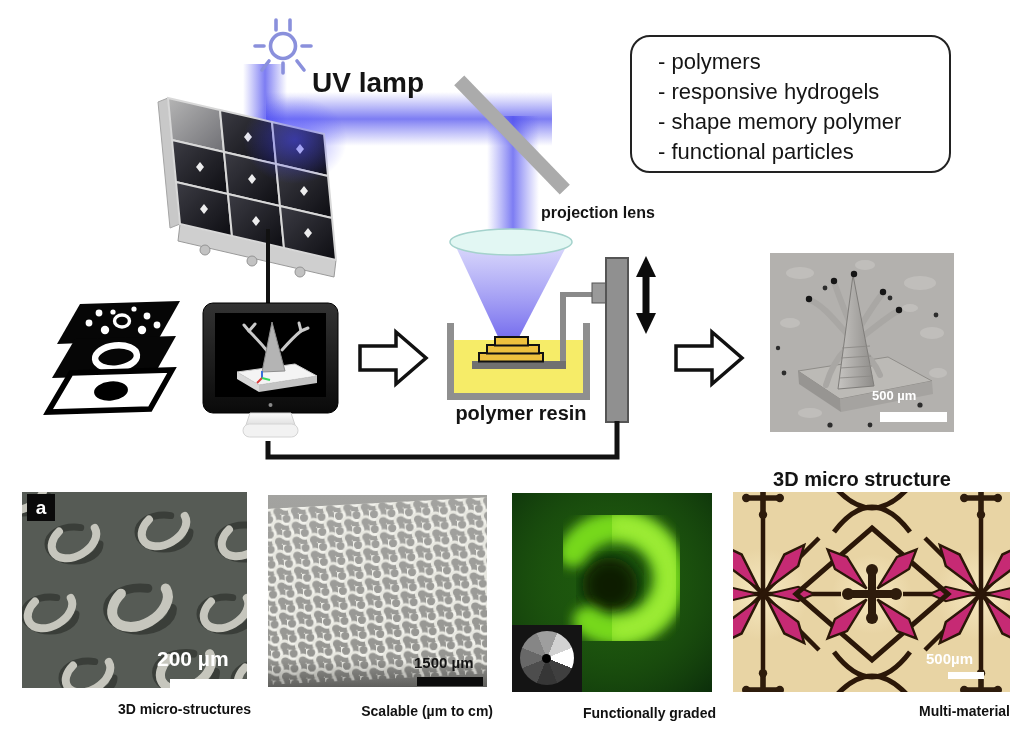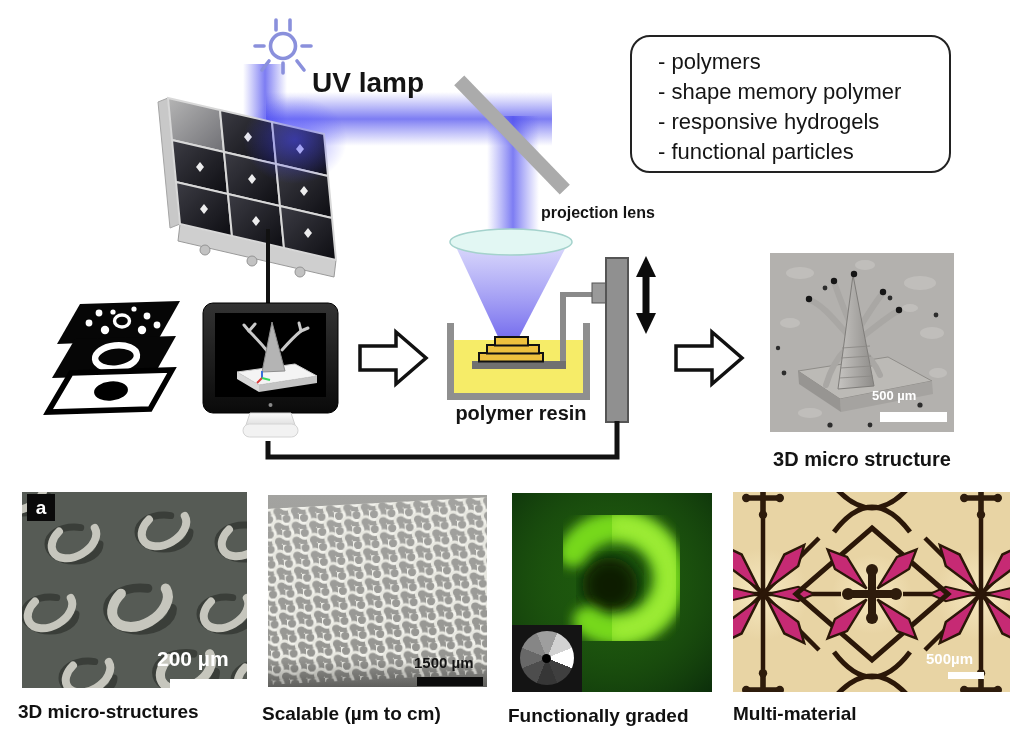--- a/index.html
+++ b/index.html
@@ -3,21 +3,21 @@
 <meta charset="utf-8">
 <style>
   html,body{margin:0;padding:0;background:#fff;}
   #canvas{position:relative;width:1024px;height:740px;background:#fff;overflow:hidden;
           font-family:"Liberation Sans",sans-serif;}
   .abs{position:absolute;}
   .lbl{font-weight:bold;color:#141414;line-height:1.15;}
   .pre{white-space:pre-line;}
   .ctr{text-align:center;}
   .ovl{color:#fff;font-weight:bold;}
-  .caption{font-weight:bold;color:#111;font-size:19px;text-align:left;}
+  .caption{font-weight:bold;color:#111;font-size:14px;text-align:right;}
   .mbox{left:630px;top:35px;width:321px;height:138px;border:2px solid #222;border-radius:20px;
         box-sizing:border-box;padding:10px 0 18px 26px;}
   .mbox .item{font-size:22px;color:#151515;line-height:30px;}
   #wheelbox{left:512px;top:625px;width:70px;height:67px;background:#141414;}
   #wheel{position:absolute;left:8px;top:6px;width:54px;height:54px;border-radius:50%;
     background:conic-gradient(from -22.5deg,#9e9e9e 0 45deg,#d2d2d2 45deg 90deg,#ffffff 90deg 135deg,
     #3f3f3f 135deg 180deg,#363636 180deg 225deg,#4d4d4d 225deg 270deg,#686868 270deg 315deg,#868686 315deg 360deg);}
   #wheeldot{position:absolute;left:23px;top:23px;width:9px;height:9px;border-radius:50%;background:#000;}
 </style>
 </head>
@@ -245,27 +245,27 @@
         <circle cx="129" cy="57" r="3.2"></circle>
           <circle cx="84" cy="21" r="3.2"></circle>
       </g>
       <rect x="110" y="159" width="67" height="10" fill="#fff"></rect>
     </g>
   </svg>
 
   <div class="abs lbl" style="left:312px;top:27px;font-size:28px;margin-top:40px;">UV lamp</div>
   <div class="abs lbl" style="left:541px;top:204px;font-size:16px;">projection lens</div>
   <div class="abs lbl ctr" style="left:448px;top:402px;width:146px;font-size:20px;">polymer resin</div>
-  <div class="abs lbl ctr" style="left:766px;top:448px;width:192px;font-size:20px;">3D micro structure</div>
+  <div class="abs lbl ctr" style="left:766px;top:468px;width:192px;font-size:20px;">3D micro structure</div>
   <div class="abs ovl" style="left:872px;top:388px;font-size:13px;">500 µm</div>
 
   <div class="abs mbox">
     <div class="item">- polymers</div>
+    <div class="item">- responsive hydrogels</div>
     <div class="item">- shape memory polymer</div>
-    <div class="item">- responsive hydrogels</div>
     <div class="item">- functional particles</div>
   </div>
 
   <svg class="abs" style="left:22px;top:492px" width="225" height="196" viewBox="0 0 225 196">
     <rect width="225" height="196" fill="#565b55"></rect>
     <g fill="none" stroke-linecap="round">
       <g id="sp">
         <ellipse cx="0" cy="4" rx="26" ry="17" stroke="#3a3e39" stroke-width="7" pathLength="100" stroke-dasharray="80 20"></ellipse>
         <ellipse cx="0" cy="0" rx="24" ry="16" stroke="#c6c6bd" stroke-width="8" pathLength="100" stroke-dasharray="68 32" transform="rotate(-30)"></ellipse>
       </g>

